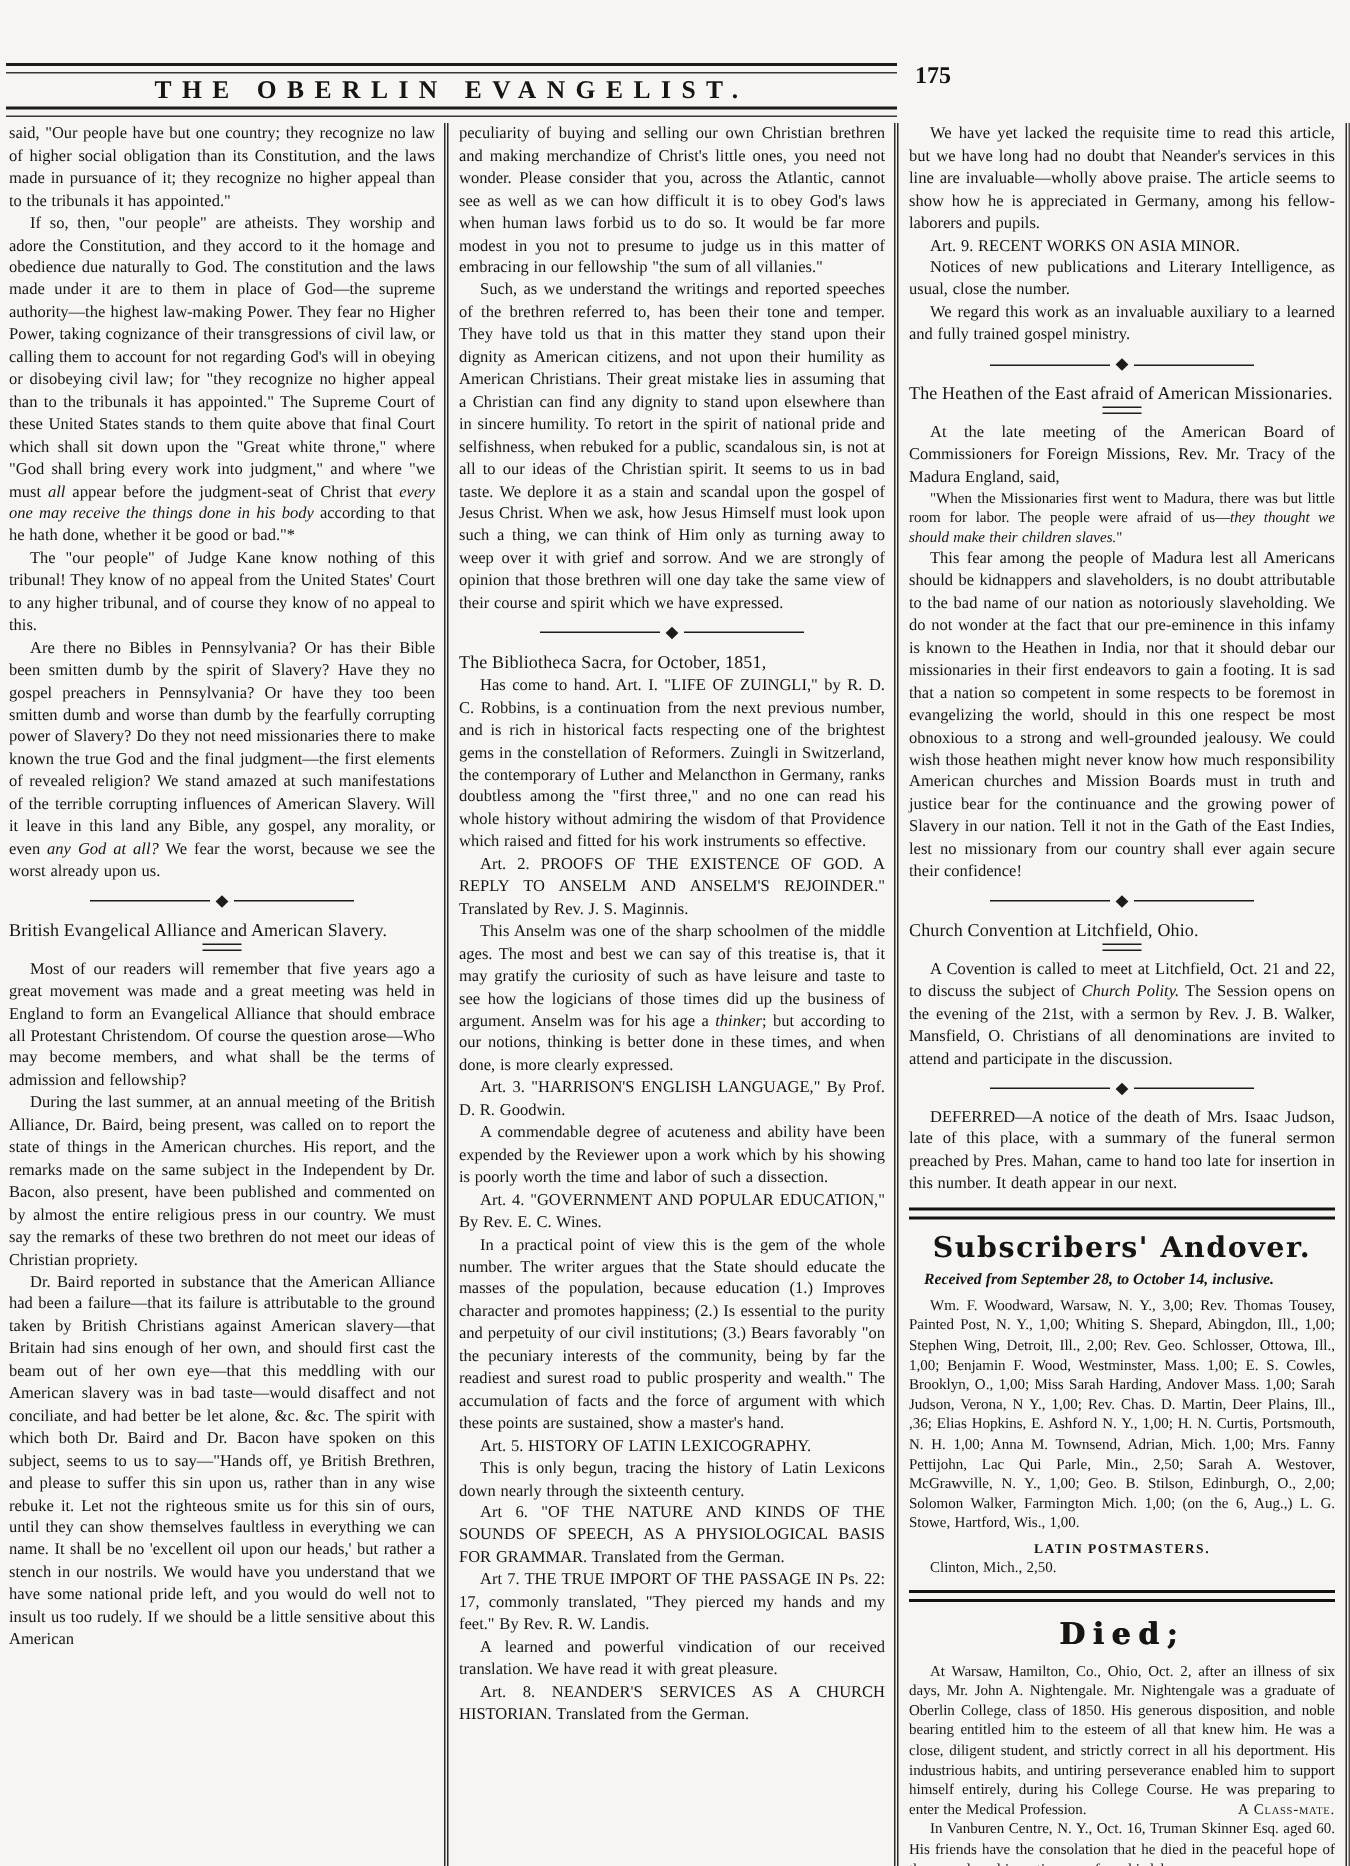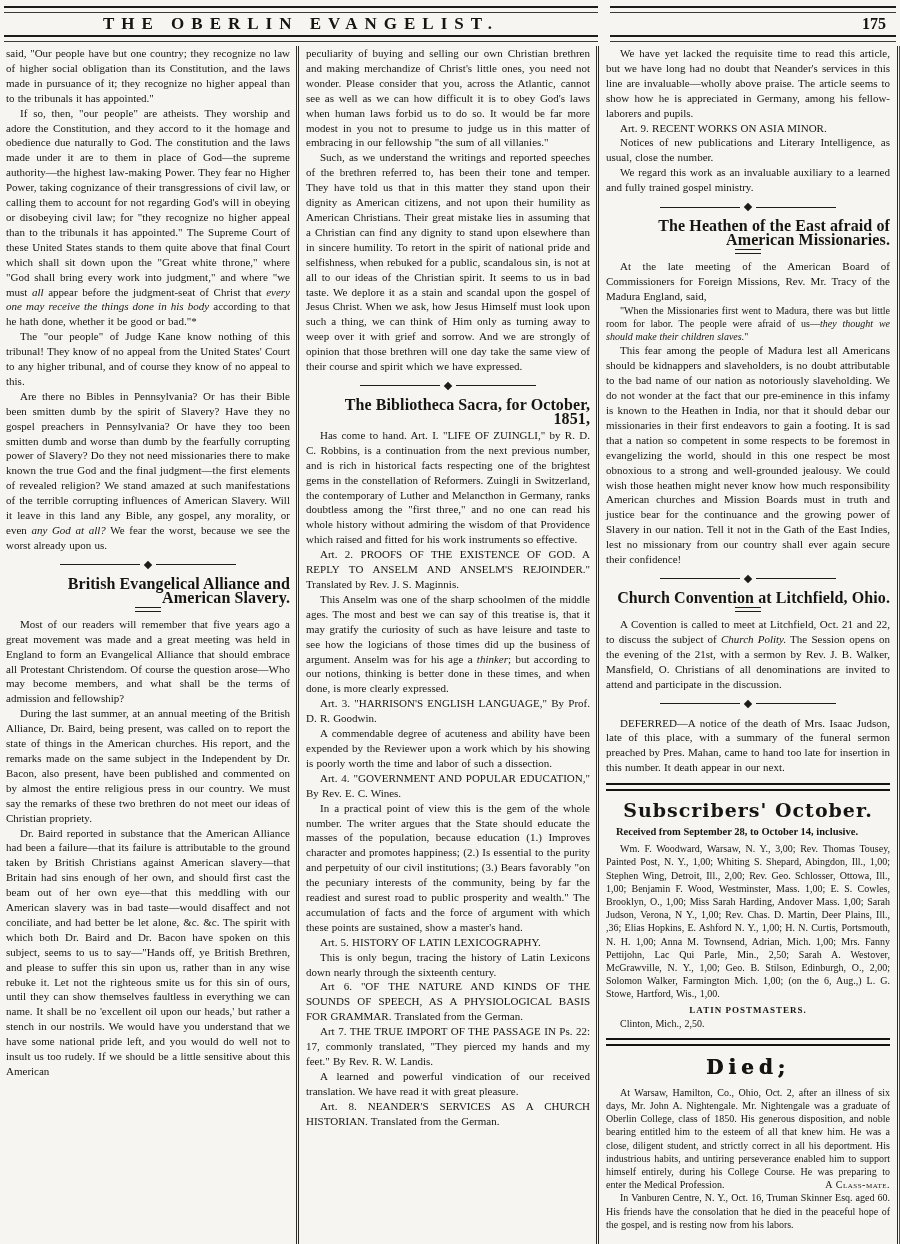--- a/index.html
+++ b/index.html
@@ -11,29 +11,30 @@
     overflow:hidden;
   }
   .page{position:relative;width:900px;height:1244px;}
 
   
   .masthead{
     display:flex;
     align-items:stretch;
     padding:6px 0 0 4px;
     height:36px;
+    margin-top:36px;
   }
   .mast-left{
     width:594px;
     display:flex;flex-direction:column;justify-content:space-between;
   }
   .mast-right{
     flex:1;
     margin-left:12px;margin-right:4px;
-    display:flex;flex-direction:column;justify-content:space-between;
+    display:flex;flex-direction:row;
   }
   .rule-pair{
     height:4px;
     border-top:2px solid #1d1c1a;
     border-bottom:1px solid #3a3936;
   }
   .mast-title{
     text-align:center;
     font-size:17px;
     font-weight:bold;
@@ -83,24 +84,24 @@
     text-align:justify;
     word-spacing:0.04em;
   }
   p.body-p.noindent{text-indent:0;}
   p.body-p.small{
     font-size:10px;
     line-height:13.2px;
   }
   h2.section-heading{
     margin:7px 0 2px 0;
-    font-size:16px;
+    font-size:12px;
     line-height:14px;
-    font-weight:bold;
-    text-align:right;
+    font-weight:normal;
+    text-align:left;
     letter-spacing:0.1px;
   }
   .heading-subrule{
     width:26px;
     height:3px;
     border-top:1px solid #1d1c1a;
     border-bottom:1px solid #1d1c1a;
     margin:2px auto 5px auto;
   }
   .diamond-sep{
@@ -136,20 +137,21 @@
     line-height:28px;
     font-weight:bold;
     text-align:center;
     letter-spacing:5px;
     text-shadow:0.6px 0 0 #161514;
   }
   p.italic-line{
     margin:2px 0 3px 0;
     font-size:10.5px;
     line-height:14px;
+    font-style:italic;
     text-indent:10px;
     font-weight:bold;
   }
   p.center-caps{
     margin:3px 0 1px 0;
     font-size:9px;
     line-height:12px;
     font-weight:bold;
     text-align:center;
     letter-spacing:1px;
@@ -243,21 +245,21 @@
         <h2 class="section-heading">Church Convention at Litchfield, Ohio.</h2>
         <div class="heading-subrule"></div>
         <p class="body-p">A Covention is called to meet at Litchfield, Oct. 21 and 22, to discuss the subject of <i>Church Polity.</i> The Session opens on the evening of the 21st, with a sermon by Rev. J. B. Walker, Mansfield, O. Christians of all denominations are invited to attend and participate in the discussion.</p>
         <div class="diamond-sep">
           <div class="line"></div>
           <div class="diamond"></div>
           <div class="line"></div>
         </div>
         <p class="body-p">DEFERRED—A notice of the death of Mrs. Isaac Judson, late of this place, with a summary of the funeral sermon preached by Pres. Mahan, came to hand too late for insertion in this number. It death appear in our next.</p>
         <div class="double-rule"></div>
-        <h1 class="display-heading">Subscribers' October.</h1>
+        <h1 class="display-heading">Subscribers' Andover.</h1>
         <p class="italic-line">Received from September 28, to October 14, inclusive.</p>
         <p class="body-p small">Wm. F. Woodward, Warsaw, N. Y., 3,00; Rev. Thomas Tousey, Painted Post, N. Y., 1,00; Whiting S. Shepard, Abingdon, Ill., 1,00; Stephen Wing, Detroit, Ill., 2,00; Rev. Geo. Schlosser, Ottowa, Ill., 1,00; Benjamin F. Wood, Westminster, Mass. 1,00; E. S. Cowles, Brooklyn, O., 1,00; Miss Sarah Harding, Andover Mass. 1,00; Sarah Judson, Verona, N Y., 1,00; Rev. Chas. D. Martin, Deer Plains, Ill., ,36; Elias Hopkins, E. Ashford N. Y., 1,00; H. N. Curtis, Portsmouth, N. H. 1,00; Anna M. Townsend, Adrian, Mich. 1,00; Mrs. Fanny Pettijohn, Lac Qui Parle, Min., 2,50; Sarah A. Westover, McGrawville, N. Y., 1,00; Geo. B. Stilson, Edinburgh, O., 2,00; Solomon Walker, Farmington Mich. 1,00; (on the 6, Aug.,) L. G. Stowe, Hartford, Wis., 1,00.</p>
         <p class="center-caps">LATIN POSTMASTERS.</p>
         <p class="body-p small">Clinton, Mich., 2,50.</p>
         <div class="double-rule"></div>
         <h1 class="blackletter-heading">Died;</h1>
         <p class="body-p small">At Warsaw, Hamilton, Co., Ohio, Oct. 2, after an illness of six days, Mr. John A. Nightengale. Mr. Nightengale was a graduate of Oberlin College, class of 1850. His generous disposition, and noble bearing entitled him to the esteem of all that knew him. He was a close, diligent student, and strictly correct in all his deportment. His industrious habits, and untiring perseverance enabled him to support himself entirely, during his College Course. He was preparing to enter the Medical Profession.<span class="trailer">A Class-mate.</span></p>
         <p class="body-p small">In Vanburen Centre, N. Y., Oct. 16, Truman Skinner Esq. aged 60. His friends have the consolation that he died in the peaceful hope of the gospel, and is resting now from his labors.</p>
       </section>
     <div class="edge-rule"></div>

